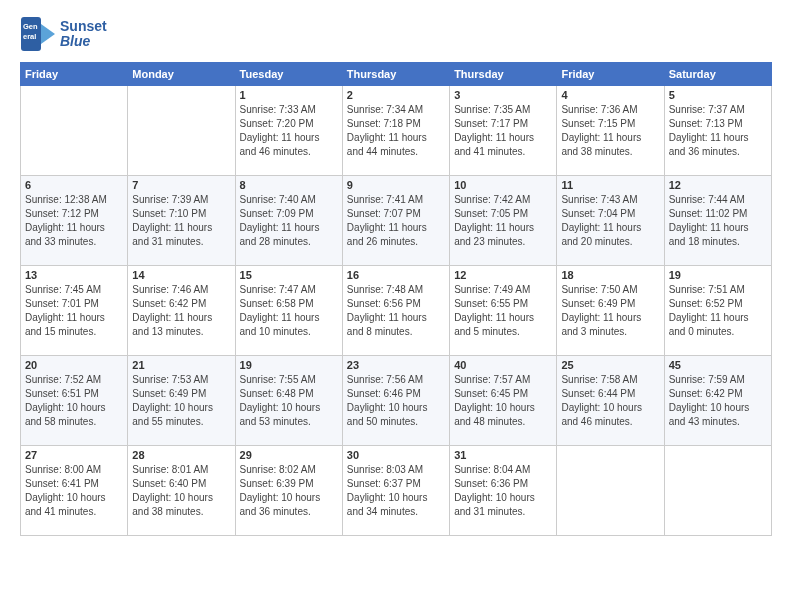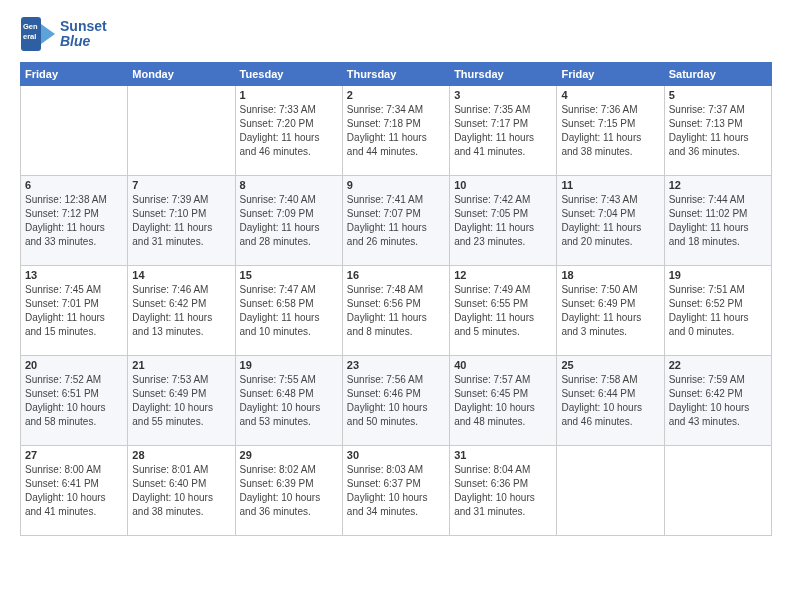--- a/index.html
+++ b/index.html
@@ -271,21 +271,21 @@
 Sunset: 6:45 PM
 Daylight: 10 hours and 48 minutes.</div>
           </td>
           <td>
             <span class="day-num">25</span>
             <div class="day-info">Sunrise: 7:58 AM
 Sunset: 6:44 PM
 Daylight: 10 hours and 46 minutes.</div>
           </td>
           <td>
-            <span class="day-num">22</span>
+            <span class="day-num">45</span>
             <div class="day-info">Sunrise: 7:59 AM
 Sunset: 6:42 PM
 Daylight: 10 hours and 43 minutes.</div>
           </td>
         </tr>
         <tr>
           <td>
             <span class="day-num">27</span>
             <div class="day-info">Sunrise: 8:00 AM
 Sunset: 6:41 PM

